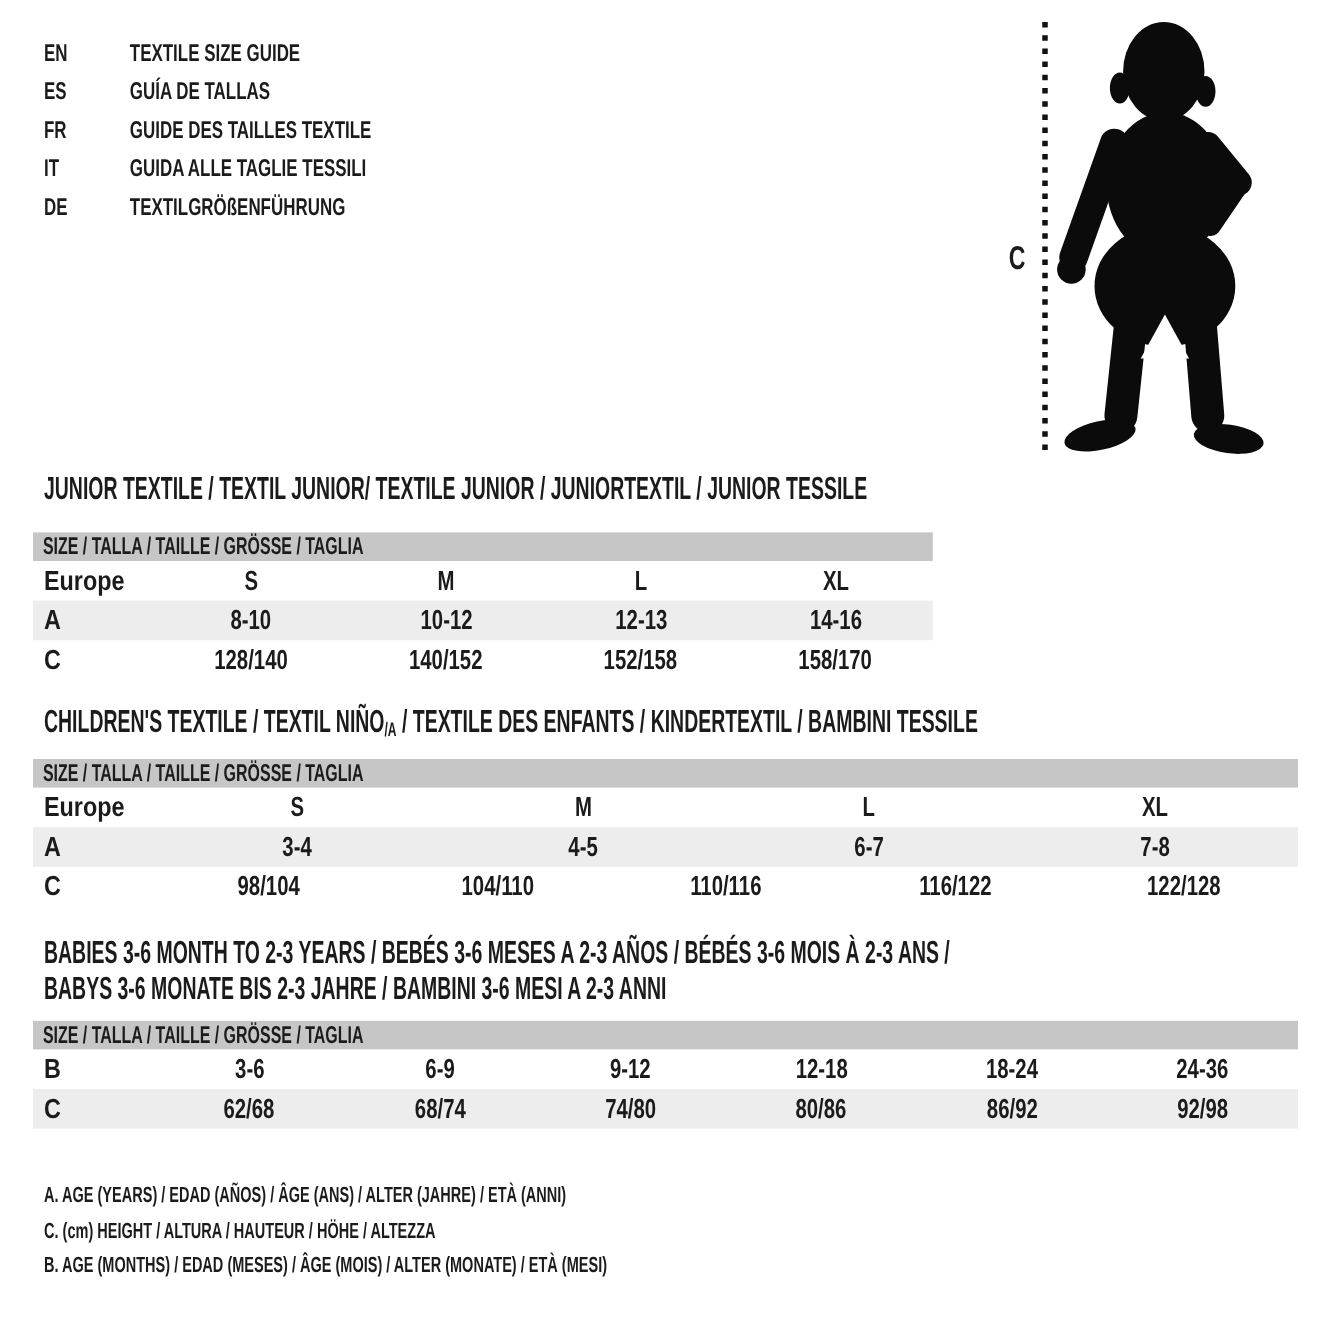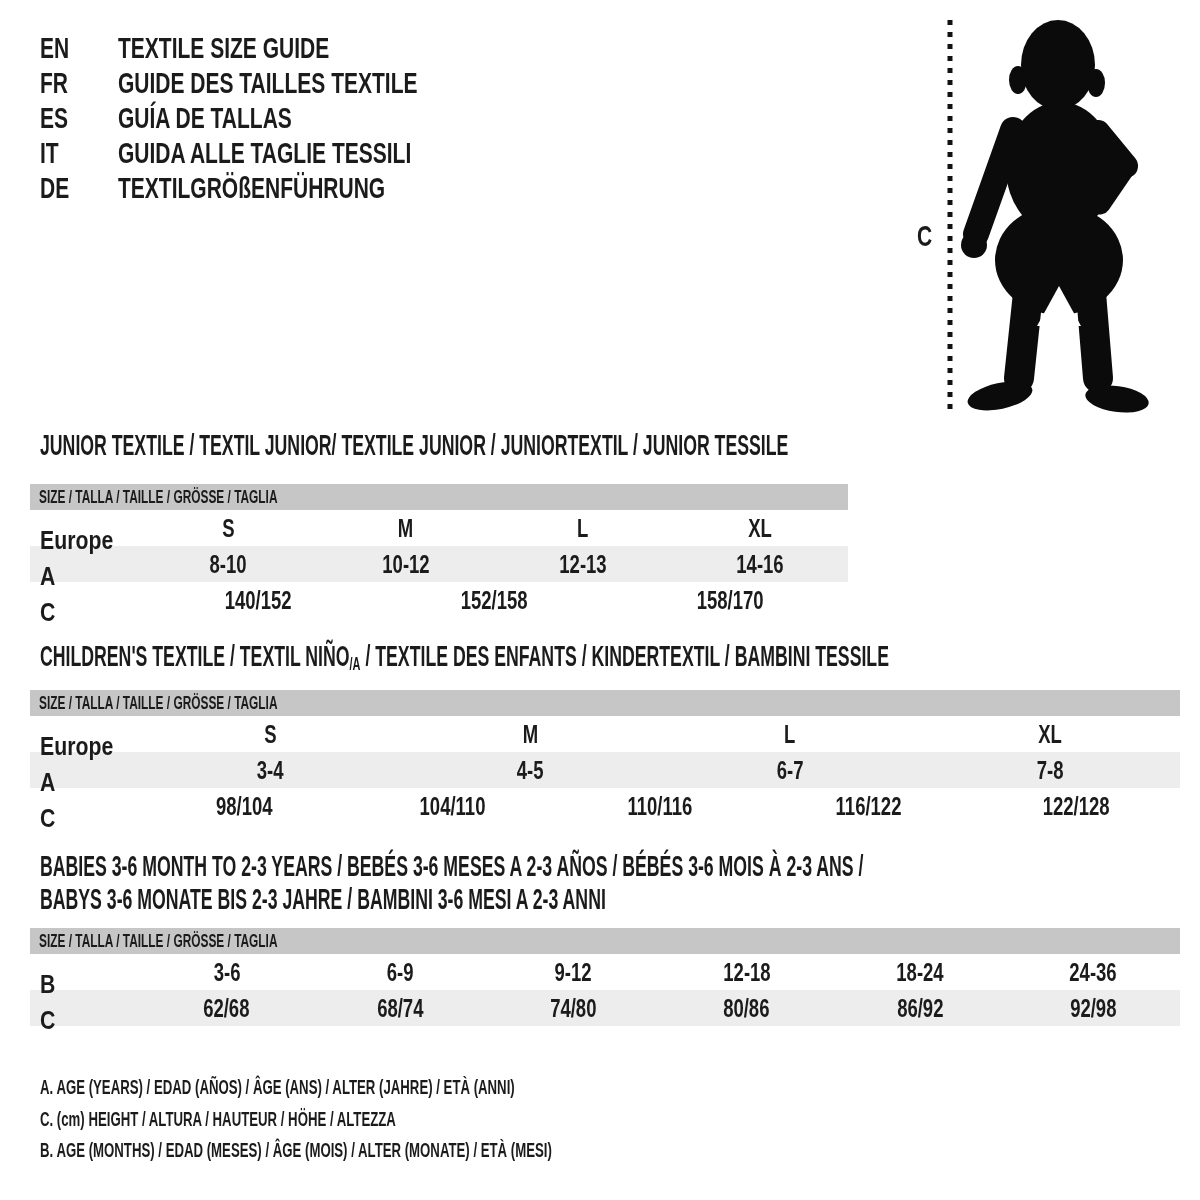--- a/index.html
+++ b/index.html
@@ -25,63 +25,63 @@
   .cx { display:inline-block; transform-origin:0 50%; white-space:nowrap; }
   .cc { display:inline-block; transform-origin:50% 50%; white-space:nowrap; }
   .s61 { transform:scaleX(0.61); }
   .s66 { transform:scaleX(0.66); }
   .s70 { transform:scaleX(0.70); }
   .s74 { transform:scaleX(0.74); }
   .s85 { transform:scaleX(0.85); }
 
   
   .langs { position:absolute; left:40px; top:30px; }
-  .lrow { display:flex; height:35px; line-height:35px; font-size:30px;text-decoration:underline; }
+  .lrow { display:flex; height:35px; line-height:35px; font-size:22px;text-decoration:underline; }
   .lcode { width:78px; }
 
   
   .figure { position:absolute; left:915px; top:8px; width:270px; height:412px; }
   .figure-label { position:absolute; left:2px; top:212px; font-size:30px; line-height:32px; }
   .figure-svg { position:absolute; left:25px; top:0; }
 
   
   .sechead { position:absolute; left:40px; font-size:29px; line-height:30px; white-space:nowrap; }
   .subsm { font-size:0.62em; vertical-align:-0.25em; }
 
   
   .tbl { position:absolute; left:30px; }
   .tbl-junior { width:818px; }
   .tbl-wide { width:1150px; }
-  .band { height:26px; line-height:26px; background:var(--band); padding-left:9px; font-size:18px; }
+  .band { height:26px; line-height:26px; background:var(--band); padding-left:9px; font-size:22px; }
   .trow { display:flex; height:36px; line-height:36px; font-size:25px; }
   .tbl .trow:nth-child(3) { background:var(--stripe); }
-  .tlabel { width:110px; padding-left:10px;margin-top:12px; }
+  .tlabel { width:110px; padding-left:10px; }
   .tcell { flex:1; text-align:center; }
 
   
   .legend { position:absolute; left:40px; top:1072px; }
   .legrow { height:31.5px; line-height:31.5px; font-size:20px; }
 </style>
 </head>
 <body>
 
 <div class="page">
 
   <div class="langs">
     <div class="lrow">
       <div class="lcode"><span class="cx s70">EN</span></div>
       <div><span class="cx s70">TEXTILE SIZE GUIDE</span></div>
     </div>
     <div class="lrow">
+      <div class="lcode"><span class="cx s70">ES</span></div>
+      <div><span class="cx s70">GUÍA DE TALLAS</span></div>
+    </div>
+    <div class="lrow">
       <div class="lcode"><span class="cx s70">FR</span></div>
       <div><span class="cx s70">GUIDE DES TAILLES TEXTILE</span></div>
-    </div>
-    <div class="lrow">
-      <div class="lcode"><span class="cx s70">ES</span></div>
-      <div><span class="cx s70">GUÍA DE TALLAS</span></div>
     </div>
     <div class="lrow">
       <div class="lcode"><span class="cx s70">IT</span></div>
       <div><span class="cx s70">GUIDA ALLE TAGLIE TESSILI</span></div>
     </div>
     <div class="lrow">
       <div class="lcode"><span class="cx s70">DE</span></div>
       <div><span class="cx s70">TEXTILGRÖßENFÜHRUNG</span></div>
     </div>
   </div>
@@ -123,20 +123,21 @@
     </div>
     <div class="trow">
       <div class="tlabel"><span class="cx s85">A</span></div>
       <div class="tcell"><span class="cc s74">8-10</span></div>
       <div class="tcell"><span class="cc s74">10-12</span></div>
       <div class="tcell"><span class="cc s74">12-13</span></div>
       <div class="tcell"><span class="cc s74">14-16</span></div>
     </div>
     <div class="trow">
       <div class="tlabel"><span class="cx s85">C</span></div>
+      <div class="tcell"><span class="cc s74">128/140</span></div>
       <div class="tcell"><span class="cc s74">140/152</span></div>
       <div class="tcell"><span class="cc s74">152/158</span></div>
       <div class="tcell"><span class="cc s74">158/170</span></div>
     </div>
   </div>
 
   <div class="sechead" style="top:641px">
     <span class="cx s61"><span>CHILDREN'S TEXTILE / TEXTIL NIÑO</span><span class="subsm">/A</span><span> / TEXTILE DES ENFANTS / KINDERTEXTIL / BAMBINI TESSILE</span></span>
   </div>
   <div class="tbl tbl-wide" style="top:690px">

